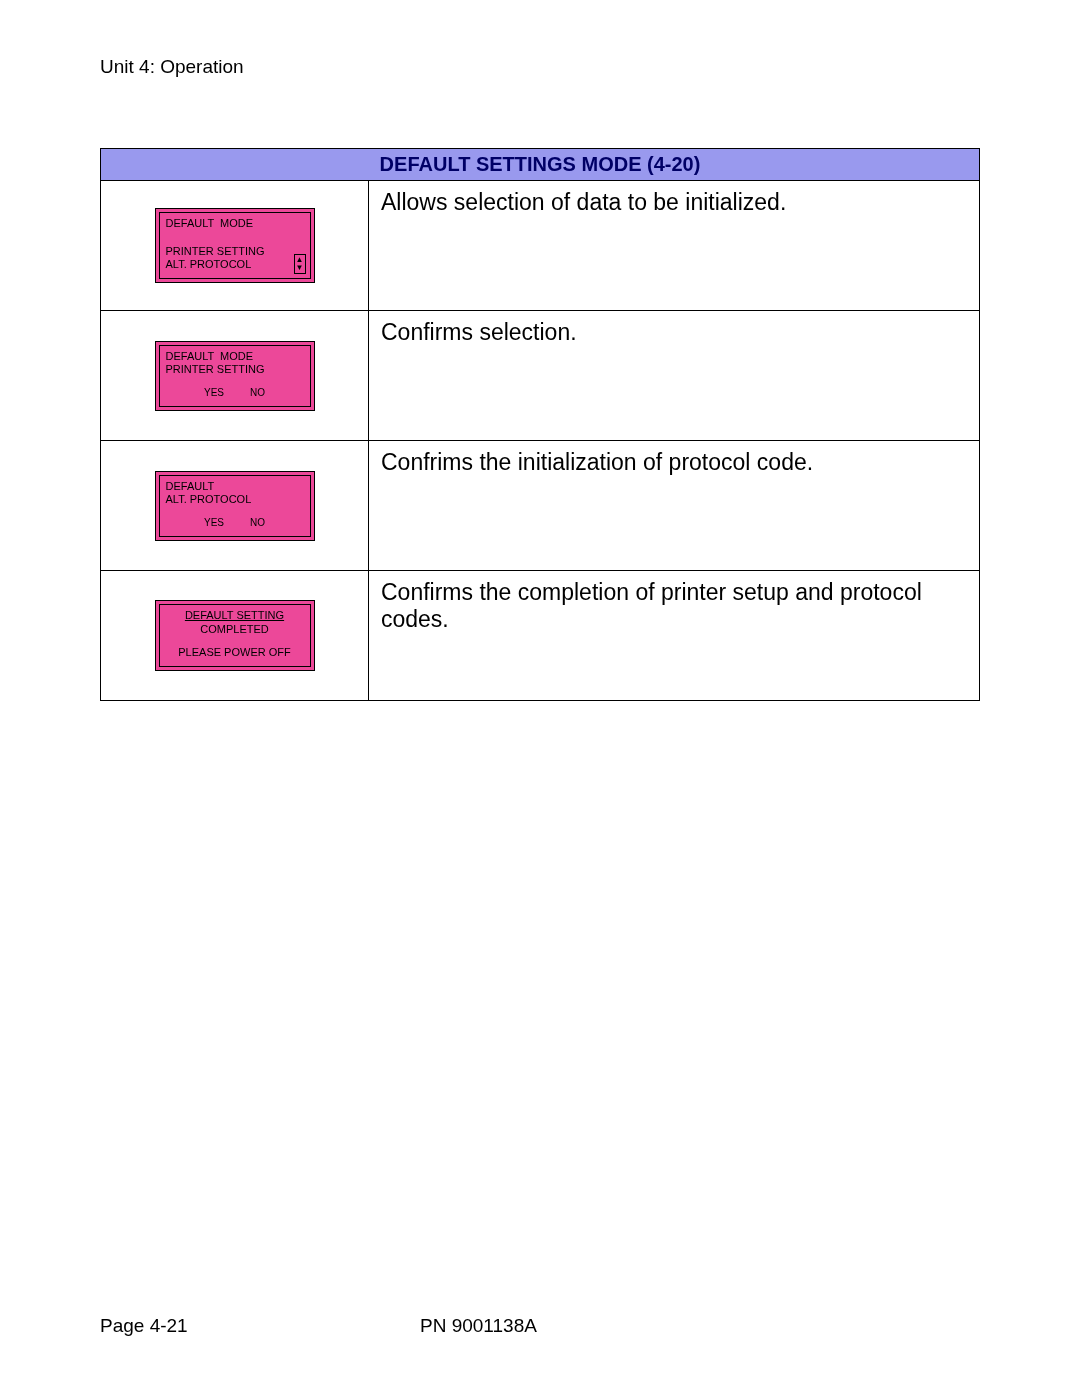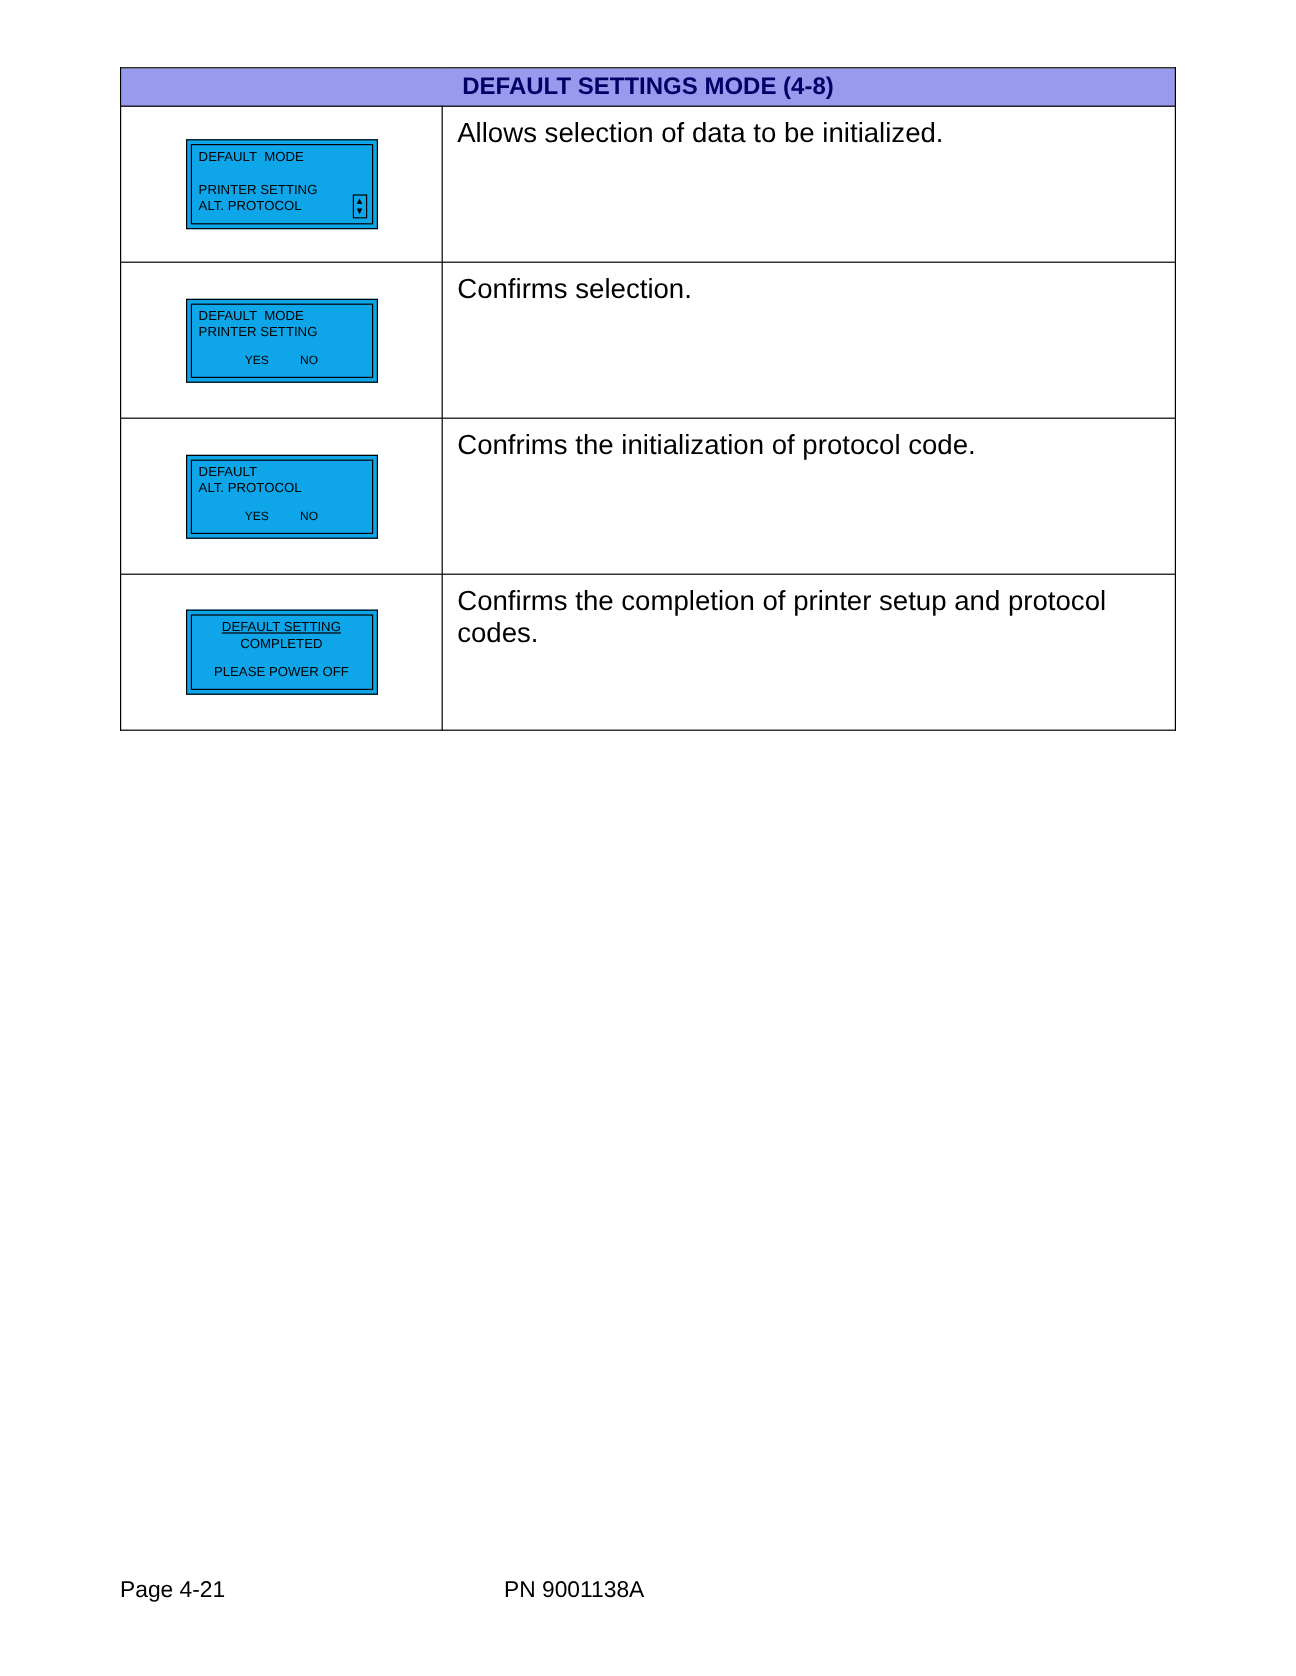--- a/index.html
+++ b/index.html
@@ -53,21 +53,21 @@
   td.desc-cell {
     vertical-align: top;
     padding: 8px 12px;
     font-size: 23px;
   }
   
   .lcd {
     width: 160px;
     margin: 0 auto;
     border: 1.5px solid #000;
-    background: #0ea5e9;
+    background: #ec4899;
     padding: 3px;
   }
   .lcd-inner {
     border: 1px solid #000;
     padding: 4px 6px 6px 6px;
     font-family: Arial, Helvetica, sans-serif;
     font-size: 11px;
     line-height: 1.25;
     text-align: left;
     position: relative;
@@ -105,29 +105,30 @@
     display: flex;
     justify-content: space-between;
     font-size: 19px;
   }
   .footer .center { position: absolute; left: 320px; }
 </style>
 </head>
 <body>
 
 <div class="page">
+  <div class="unit-header">Unit 4:  Operation</div>
 
   <table class="settings">
     <colgroup>
       <col class="menu-col">
       <col class="desc-col">
     </colgroup>
     <tbody>
         <tr>
-      <th class="title-row" colspan="2">DEFAULT SETTINGS MODE (4-8)</th>
+      <th class="title-row" colspan="2">DEFAULT SETTINGS MODE (4-20)</th>
     </tr>
 
     <tr>
       <td class="menu-cell">
         <div class="lcd">
           <div class="lcd-inner">
             <div class="lcd-line">DEFAULT  MODE</div>
             <div class="lcd-line">&nbsp;</div>
             <div class="lcd-line">PRINTER SETTING</div>
             <div class="lcd-line">ALT. PROTOCOL</div>

